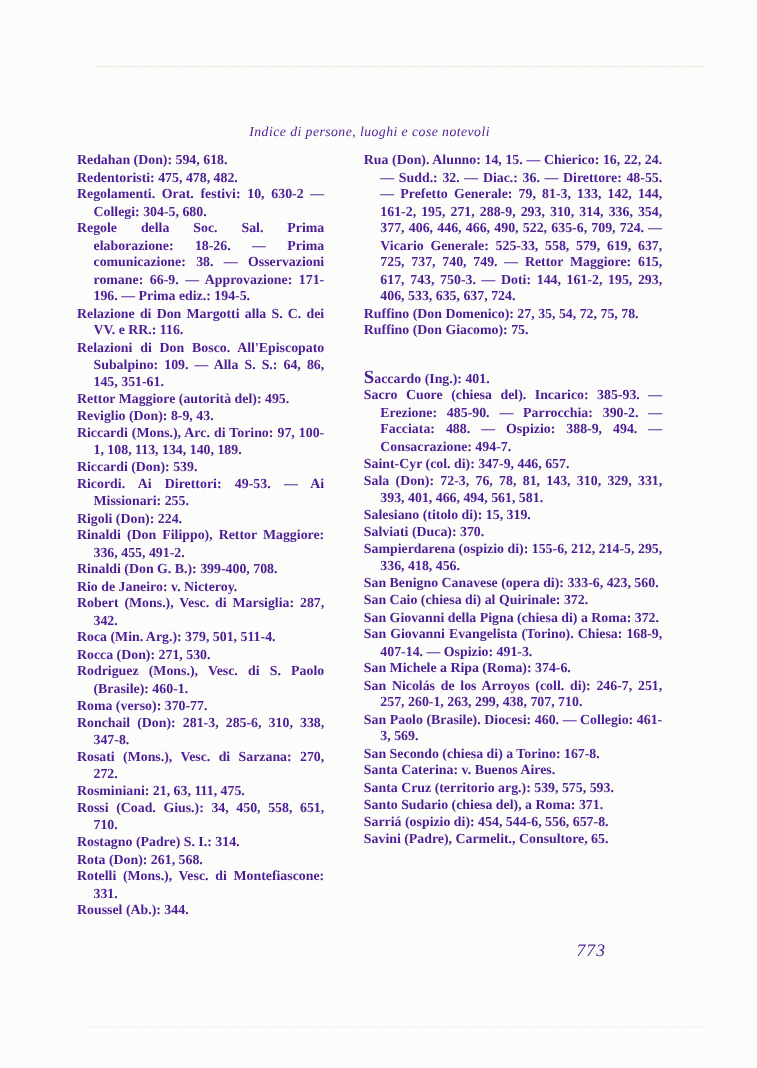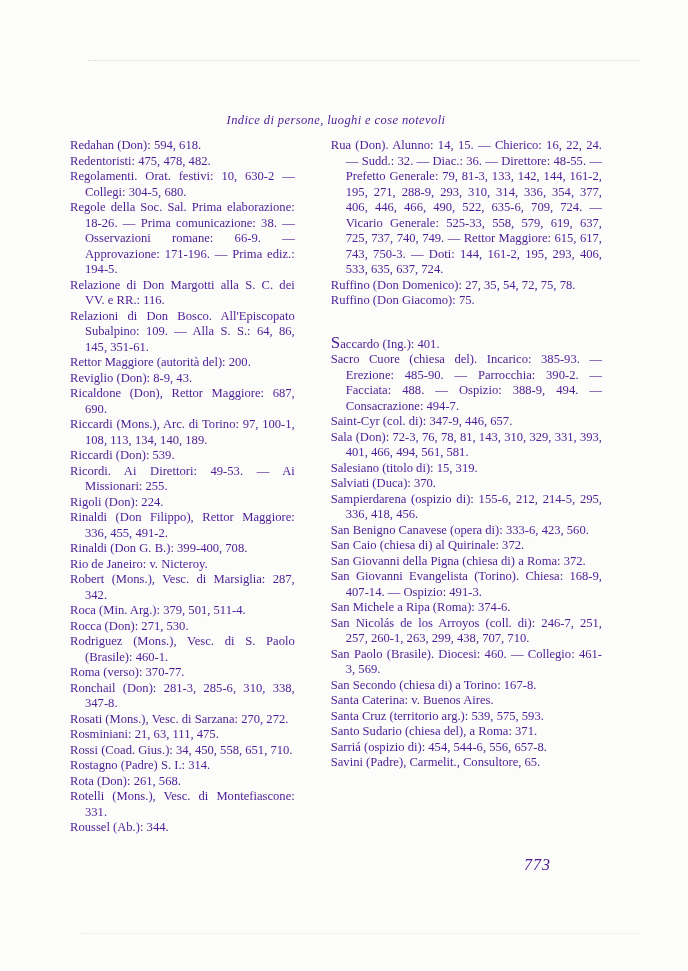--- a/index.html
+++ b/index.html
@@ -30,20 +30,21 @@
     font-size: 12.5px;
     letter-spacing: .4px;
     white-space: nowrap;
   }
   .columns {
     position: absolute;
     top: 138px; left: 70px;
     width: 532px;
     display: flex;
     gap: 36px;
+    font-weight: bold;
   }
   .col {
     font-size: 12.6px;
     line-height: 15.5px;
     text-align: justify;
   }
   .col-left  { width: 232px; }
   .col-right { width: 280px; }
   .entry {
     margin: 0;
@@ -74,23 +75,22 @@
   <div class="running-head">Indice di persone, luoghi e cose notevoli</div>
 
   <div class="columns">
     <div class="col col-left" id="col-left">
         <p class="entry">Redahan (Don): 594, 618.</p>
         <p class="entry">Redentoristi: 475, 478, 482.</p>
         <p class="entry">Regolamenti. Orat. festivi: 10, 630-2 — Collegi: 304-5, 680.</p>
         <p class="entry">Regole della Soc. Sal. Prima elaborazione: 18-26. — Prima comunicazione: 38. — Osservazioni romane: 66-9. — Approvazione: 171-196. — Prima ediz.: 194-5.</p>
         <p class="entry">Relazione di Don Margotti alla S. C. dei VV. e RR.: 116.</p>
         <p class="entry">Relazioni di Don Bosco. All'Episcopato Subalpino: 109. — Alla S. S.: 64, 86, 145, 351-61.</p>
-        <p class="entry">Rettor Maggiore (autorità del): 200.</p>
+        <p class="entry">Rettor Maggiore (autorità del): 495.</p>
         <p class="entry">Reviglio (Don): 8-9, 43.</p>
-        <p class="entry">Ricaldone (Don), Rettor Maggiore: 687, 690.</p>
         <p class="entry">Riccardi (Mons.), Arc. di Torino: 97, 100-1, 108, 113, 134, 140, 189.</p>
         <p class="entry">Riccardi (Don): 539.</p>
         <p class="entry">Ricordi. Ai Direttori: 49-53. — Ai Missionari: 255.</p>
         <p class="entry">Rigoli (Don): 224.</p>
         <p class="entry">Rinaldi (Don Filippo), Rettor Maggiore: 336, 455, 491-2.</p>
         <p class="entry">Rinaldi (Don G. B.): 399-400, 708.</p>
         <p class="entry">Rio de Janeiro: v. Nicteroy.</p>
         <p class="entry">Robert (Mons.), Vesc. di Marsiglia: 287, 342.</p>
         <p class="entry">Roca (Min. Arg.): 379, 501, 511-4.</p>
         <p class="entry">Rocca (Don): 271, 530.</p>

